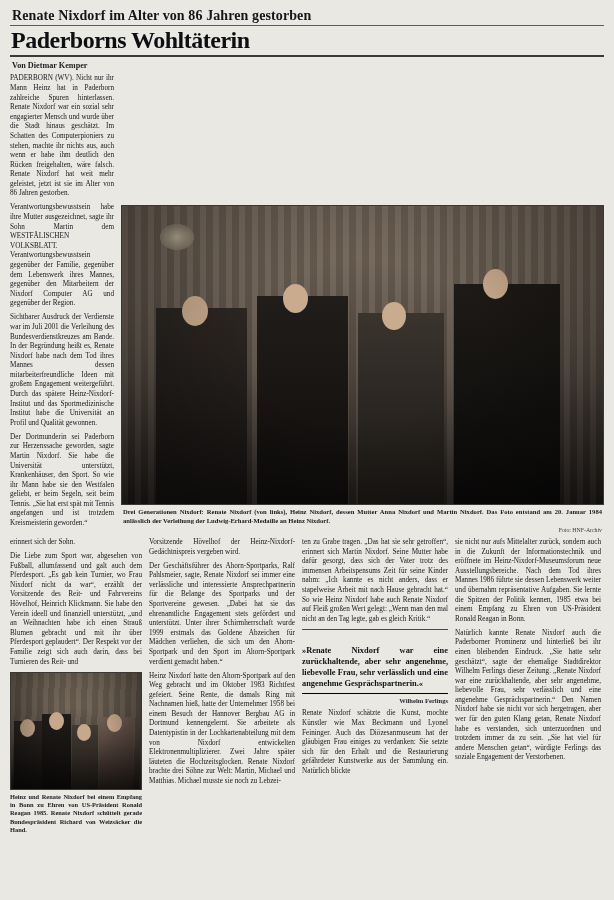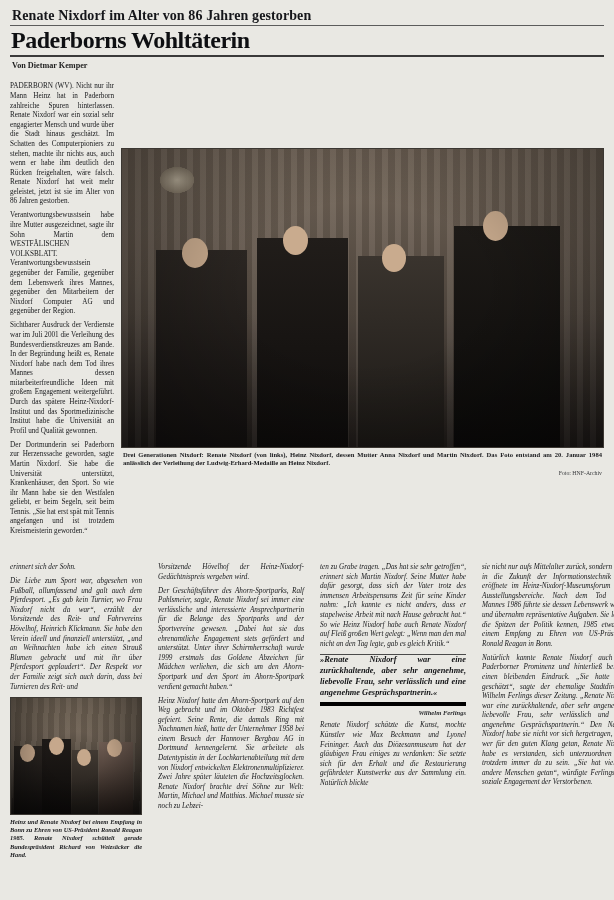--- a/index.html
+++ b/index.html
@@ -40,29 +40,29 @@
     color: #0e0f12;
     margin: 1px 0 3px 1px;
   }
   .rule-head {
     border-bottom: 2px solid #3a3a3a;
     margin: 2px 0 4px 0;
   }
   .byline {
     font-size: 8.2px;
     font-weight: bold;
-    margin: 0 0 12px 2px;
+    margin: 0 0 4px 2px;
     color: #222;
   }
 
   
   .top {
     display: flex;
     gap: 7px;
-    align-items: center;
+    align-items: flex-end;
   }
   .col {
     font-size: 7.2px;
     line-height: 1.33;
     text-align: justify;
     color: #17181b;
     hyphens: auto;
   }
   .col p { margin: 0 0 4.5px 0; }
   .col-narrow { width: 104px; flex: 0 0 104px; }
@@ -121,41 +121,40 @@
   .credit {
     font-size: 5.8px;
     text-align: right;
     color: #3a3b3e;
     margin: 2px 2px 0 0;
   }
 
   
   .body-cols {
     display: flex;
-    gap: 16px;
-    margin-top: 22px;
-    font-style: italic;
+    gap: 7px;
+    margin-top: 5px;
   }
   .bcol { width: 146px; flex: 0 0 146px; }
   .bcol.c1 { width: 132px; flex: 0 0 132px; }
   .bcol p {
     font-size: 7.2px;
     line-height: 1.33;
     text-align: justify;
     margin: 0 0 4.5px 0;
     color: #17181b;
   }
   .pullquote {
     font-size: 8.4px;
     font-weight: bold;
     line-height: 1.3;
     text-align: justify;
     border-top: 1px solid #4a4a4a;
-    border-bottom: 4px solid #000000;
-    padding: 0 0 4px 0;
+    border-bottom: 1px solid #000000;
+    padding: 16px 0 4px 0;
     margin: 4px 0 3px 0;
     color: #121316;
   }
   .pullquote-attr {
     font-size: 6.6px;
     font-weight: bold;
     text-align: right;
     margin: 0 0 5px 0;
     color: #2a2b2e;
   }

